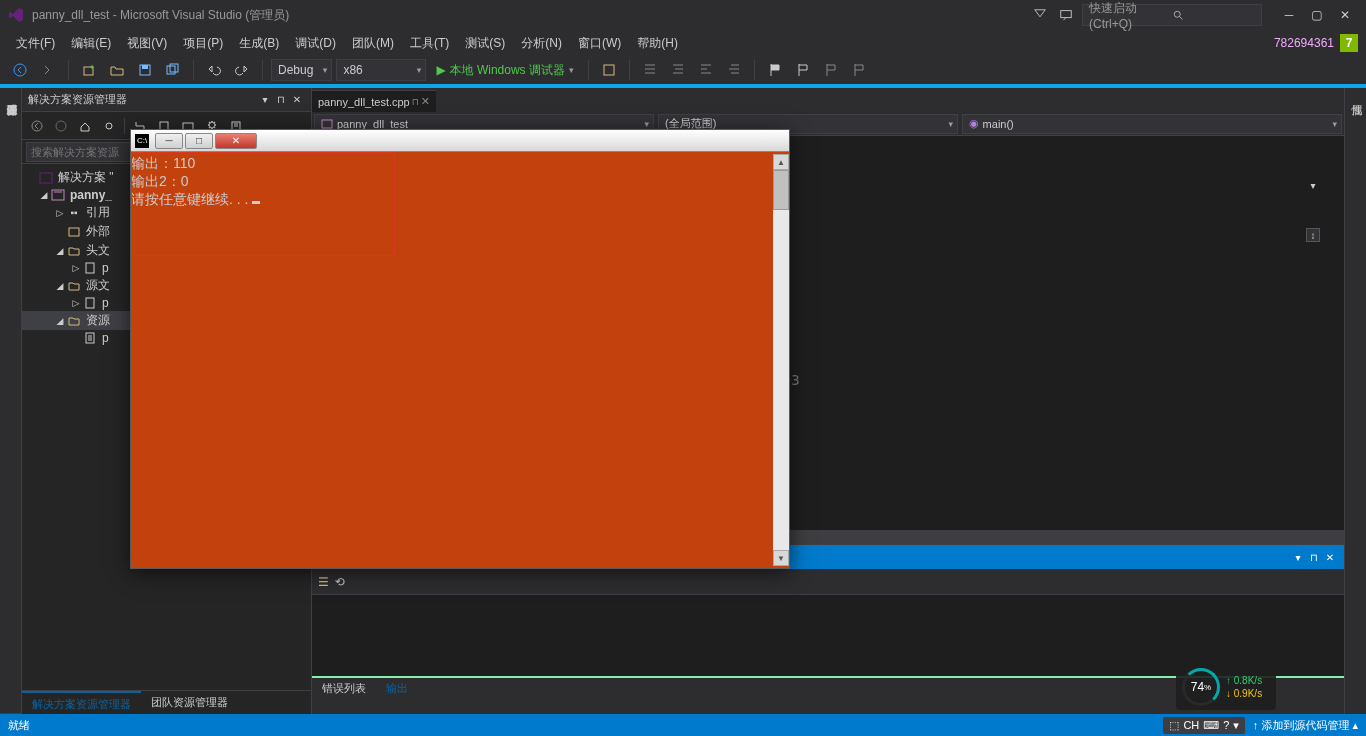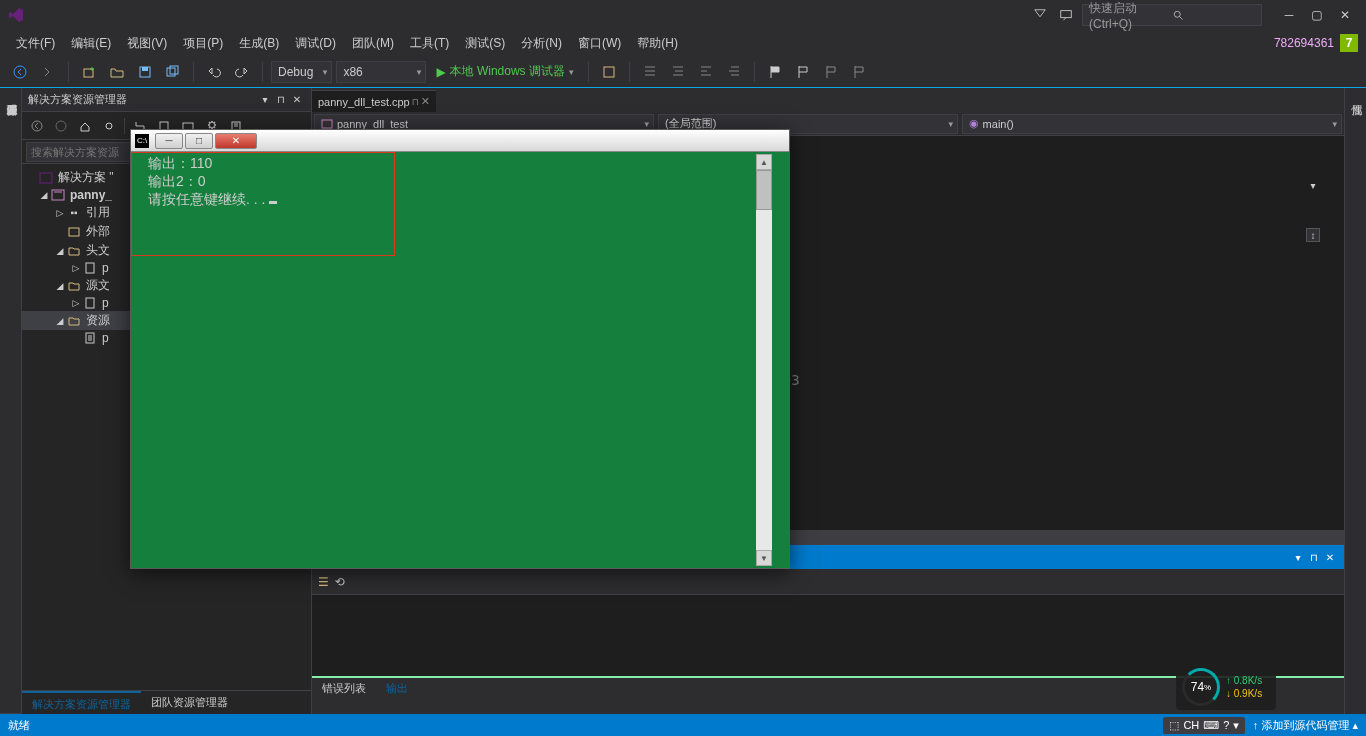--- a/index.html
+++ b/index.html
@@ -18,21 +18,21 @@
 .titlebar .win-controls .wc { width: 26px; height: 20px; display: flex; align-items: center; justify-content: center; color: #ccc; cursor: pointer; }
 
 
 .menubar { height: 26px; background: #2d2d30; display: flex; align-items: center; padding: 0 8px; }
 .menubar .menu-item { padding: 4px 8px; color: #ccc; cursor: pointer; font-size: 12px; }
 .menubar .spacer { flex: 1; }
 .menubar .account { color: #f0abfc; margin-right: 6px; }
 .menubar .badge { width: 18px; height: 18px; background: #7fba00; color: #fff; display: flex; align-items: center; justify-content: center; font-weight: bold; }
 
 
-.toolbar { height: 32px; background: #2d2d30; border-bottom: 1px solid #0ea5e9; display: flex; align-items: center; padding: 0 8px; gap: 4px; }
+.toolbar { height: 32px; background: #2d2d30; border-bottom: 4px solid #0ea5e9; display: flex; align-items: center; padding: 0 8px; gap: 4px; }
 .toolbar .tb-btn { height: 24px; min-width: 24px; display: flex; align-items: center; justify-content: center; padding: 0 4px; cursor: pointer; color: #ccc; }
 .toolbar .tb-sep { width: 1px; height: 20px; background: #3f3f46; margin: 0 4px; }
 .toolbar .tb-combo { height: 22px; background: #333337; border: 1px solid #3f3f46; padding: 0 18px 0 6px; display: flex; align-items: center; color: #ccc; position: relative; cursor: pointer; }
 .toolbar .tb-combo::after { content: "▾"; position: absolute; right: 4px; font-size: 9px; color: #999; }
 .toolbar .tb-run { color: #4ec94e; display: flex; align-items: center; gap: 4px; padding: 0 6px; cursor: pointer; }
 .toolbar .tb-run .play { color: #4ec94e; }
 
 
 .main { display: flex; height: calc(100% - 30px - 26px - 32px - 22px); }
 
@@ -92,21 +92,21 @@
 
 .console-window { position: absolute; left: 130px; top: 129px; width: 660px; height: 440px; background: #000; border: 1px solid #5a5a5a; box-shadow: 0 4px 20px rgba(0,0,0,0.6); z-index: 100; display: flex; flex-direction: column; }
 .console-titlebar { height: 22px; background: linear-gradient(#fff, #d8d8d8); display: flex; align-items: center; padding: 0 4px; border-bottom: 1px solid #888; }
 .console-titlebar .cicon { width: 14px; height: 14px; background: #000; margin-right: 6px; display: inline-flex; align-items: center; justify-content: center; font-size: 8px; color: #fff; }
 .console-titlebar .ctitle { flex: 1; color: #000; font-size: 11px; }
 .console-titlebar .cbtns { display: flex; gap: 2px; }
 .console-titlebar .cbtn { width: 28px; height: 16px; border: 1px solid #888; border-radius: 2px; display: flex; align-items: center; justify-content: center; font-size: 10px; cursor: pointer; }
 .console-titlebar .cbtn.min { background: linear-gradient(#f0f0f0,#d0d0d0); color: #333; }
 .console-titlebar .cbtn.max { background: linear-gradient(#f0f0f0,#d0d0d0); color: #333; }
 .console-titlebar .cbtn.close { background: linear-gradient(#e97c6f,#c0392b); color: #fff; width: 42px; }
-.console-body { flex: 1; background: #15803d; color: #ccc; font-family: "NSimSun", "SimSun", monospace; font-size: 14px; padding: 2px 17px; position: relative; display: flex; }
+.console-body { flex: 1; background: #c2410c; color: #ccc; font-family: "NSimSun", "SimSun", monospace; font-size: 14px; padding: 2px 0; position: relative; display: flex; }
 .console-text { flex: 1; white-space: pre; line-height: 18px; }
 .console-scroll { width: 16px; background: #f0f0f0; display: flex; flex-direction: column; }
 .console-scroll .arrow { height: 16px; background: #d8d8d8; border: 1px solid #aaa; display: flex; align-items: center; justify-content: center; font-size: 8px; color: #555; }
 .console-scroll .track { flex: 1; background: #e8e8e8; position: relative; }
 .console-scroll .thumb { position: absolute; top: 0; left: 0; right: 0; height: 40px; background: #c0c0c0; border: 1px solid #999; }
 .red-box { position: absolute; top: 0; left: 0; width: 264px; height: 104px; border: 1px solid #d9381e; pointer-events: none; }
 .cursor { display: inline-block; width: 8px; height: 3px; background: #ccc; vertical-align: baseline; }
 
 
 .watermark { position: absolute; left: 530px; top: 372px; color: #777; font-family: monospace; font-size: 14px; z-index: 50; pointer-events: none; }
@@ -127,20 +127,21 @@
 </style>
 </head>
 <body>
 
 <div class="titlebar">
   <span class="logo">
     <svg viewBox="0 0 16 16">
         <path d="M11 1L5 7 2 5 1 5.5v5L2 11l3-2 6 6 4-2V3z" fill="#68217a"></path>
       </svg>
   </span>
+  <span class="title">panny_dll_test - Microsoft Visual Studio (管理员)</span>
   <span class="spacer"></span>
   <div class="quicklaunch">
     <span class="icon-btn">
       <svg width="14" height="14" viewBox="0 0 16 16">
           <path d="M2 2h12L8 10z" fill="none" stroke="#ccc" stroke-width="1"></path>
         </svg>
     </span>
     <span class="icon-btn">
       <svg width="14" height="14" viewBox="0 0 16 16">
           <rect x="2" y="3" width="12" height="8" fill="none" stroke="#ccc"></rect>

